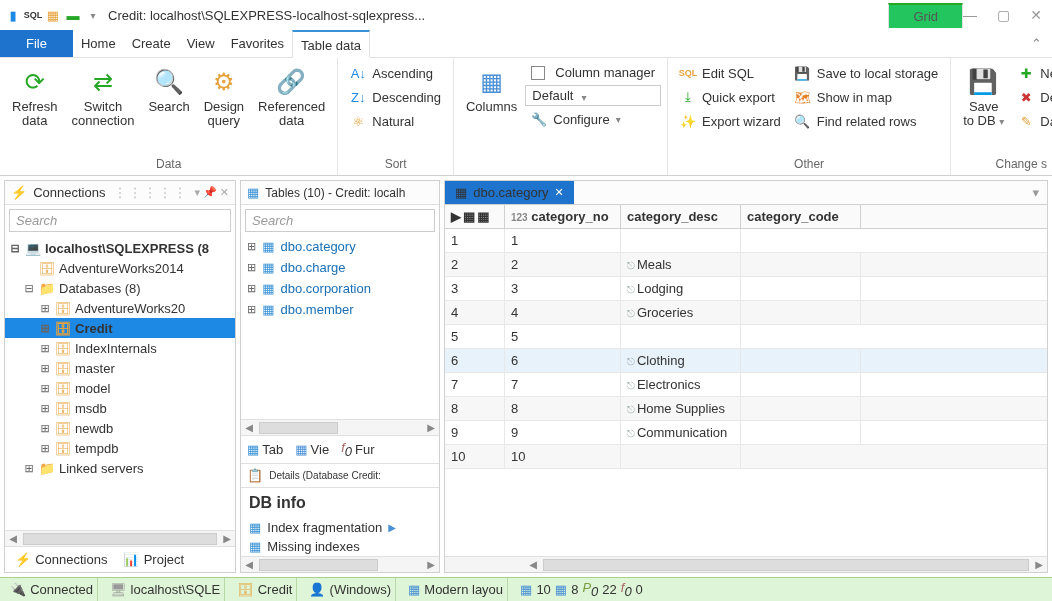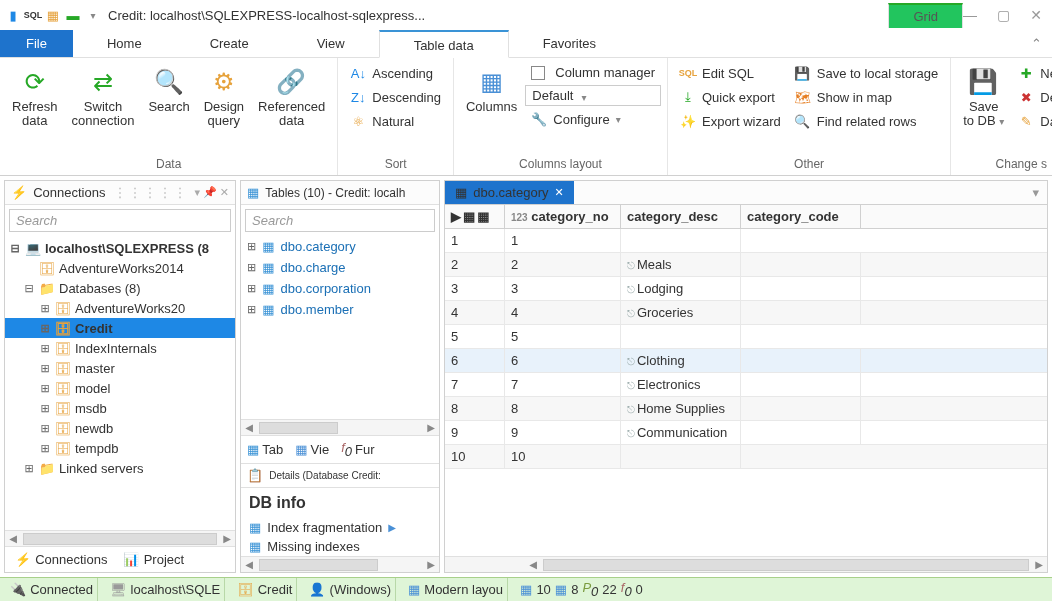--- a/index.html
+++ b/index.html
@@ -5,21 +5,21 @@
 *{box-sizing:border-box;margin:0;padding:0;font-family:"Segoe UI",Tahoma,sans-serif;font-size:13px;color:#333;user-select:none}
 body{background:#fff;width:1052px;height:601px;overflow:hidden;display:flex;flex-direction:column}
 .titlebar{height:30px;display:flex;align-items:center;padding:0 4px;background:#fff}
 .titlebar .tb-icons{display:flex;gap:2px;align-items:center}
 .titlebar .tb-icons span{width:18px;height:18px;display:inline-flex;align-items:center;justify-content:center}
 .titlebar .title{margin-left:6px;flex:1;white-space:nowrap;overflow:hidden;text-overflow:ellipsis}
 .titlebar .mid-tab{background:#22c55e;border:1px solid #e0e0e0;border-bottom:none;padding:4px 24px;color:#555;border-top:2px solid #26a826}
 .titlebar .winbtns{display:flex;gap:20px;margin-left:auto;align-items:center;padding-right:6px}
 .titlebar .winbtns span{color:#999;font-size:14px}
 .menubar{height:28px;display:flex;align-items:stretch;background:#fff;border-bottom:1px solid #e0e0e0}
-.menubar .menuitem{padding:6px 34px;cursor:pointer}
+.menubar .menuitem{padding:6px 8px;cursor:pointer}
 .menubar .file{background:#1e73cc;color:#fff;padding:6px 26px}
 .menubar .active-tab{background:#fff;border:1px solid #e0e0e0;border-top:2px solid #3a93d6;border-bottom:1px solid #fff;margin-bottom:-1px}
 .menubar .chev{margin-left:auto;padding:6px 10px;color:#888}
 .ribbon{height:118px;border-bottom:1px solid #d0d0d0;display:flex;background:#fff}
 .rgroup{display:flex;flex-direction:column;justify-content:space-between;padding:4px 6px 2px;border-right:1px solid #e6e6e6}
 .rgroup .row{display:flex;gap:2px;align-items:flex-start;flex:1}
 .rgroup .label{text-align:center;color:#666;font-size:12px;padding:2px 0}
 .bigbtn{display:flex;flex-direction:column;align-items:center;gap:2px;padding:4px 6px;cursor:pointer;text-align:center;line-height:1.1}
 .bigbtn .ic{width:32px;height:32px;display:flex;align-items:center;justify-content:center;font-size:24px}
 .smbtn{display:flex;align-items:center;gap:6px;padding:3px 6px;cursor:pointer;white-space:nowrap}
@@ -106,22 +106,22 @@
     <span>▢</span>
     <span>✕</span>
   </div>
 </div>
 
 <div class="menubar">
   <div class="menuitem file">File</div>
   <div class="menuitem">Home</div>
   <div class="menuitem">Create</div>
   <div class="menuitem">View</div>
+  <div class="menuitem">Favorites</div>
   <div class="menuitem active-tab">Table data</div>
-  <div class="menuitem">Favorites</div>
   <div class="chev">⌃</div>
 </div>
 
 <div class="ribbon">
   <div class="rgroup">
     <div class="row">
       <div class="bigbtn">
           <span class="ic ic-refresh">⟳</span>
           <span style="white-space:pre">Refresh
 data</span>
@@ -182,21 +182,20 @@
             <span>Default</span>
             <span style="font-size:10px;color:#888">▾</span>
           </div>
         <div class="smbtn">
             <span class="ic">🔧</span>
             <span>Configure</span>
             <span style="font-size:10px;color:#888">▾</span>
           </div>
       </div>
     </div>
-    <div class="label">Columns layout</div>
   </div>
   <div class="rgroup">
     <div class="row">
       <div class="col">
         <div class="smbtn">
             <span class="ic" style="font-size:9px;font-weight:bold;color:#e6a23c">SQL</span>
             <span>Edit SQL</span>
           </div>
         <div class="smbtn">
             <span class="ic" style="color:#26a826">⤓</span>

